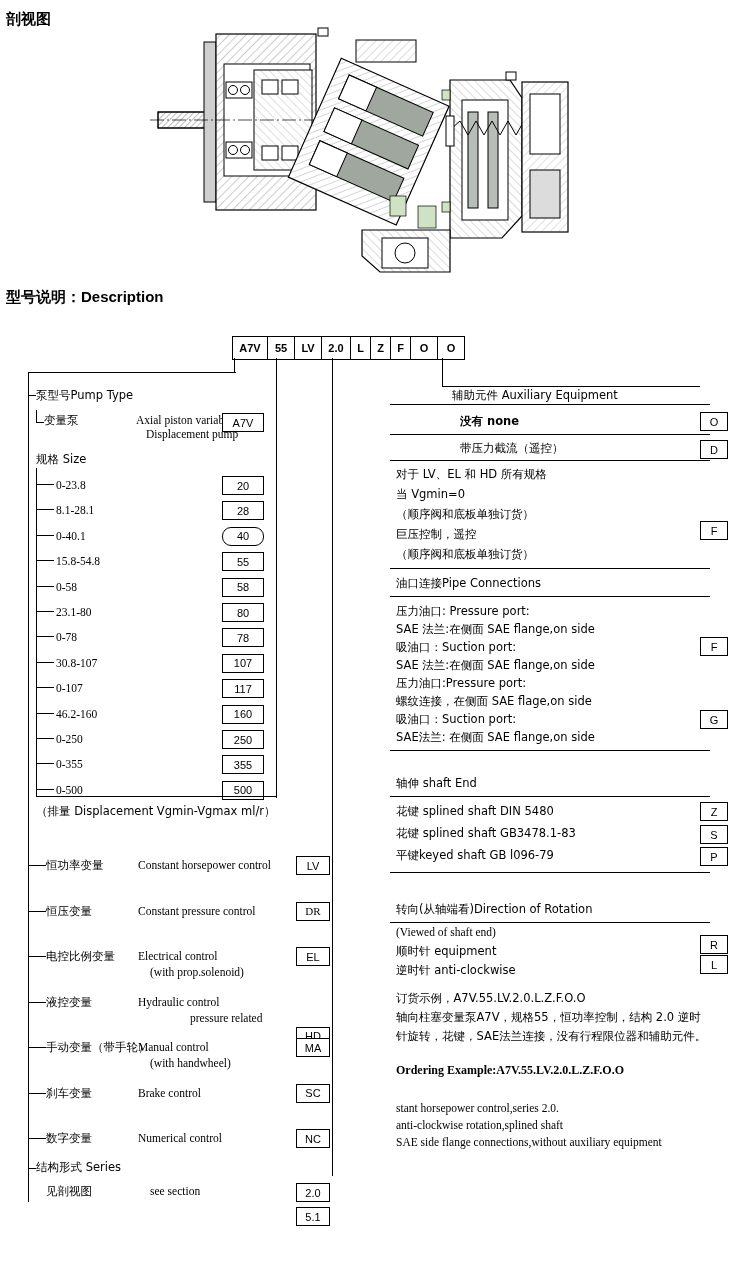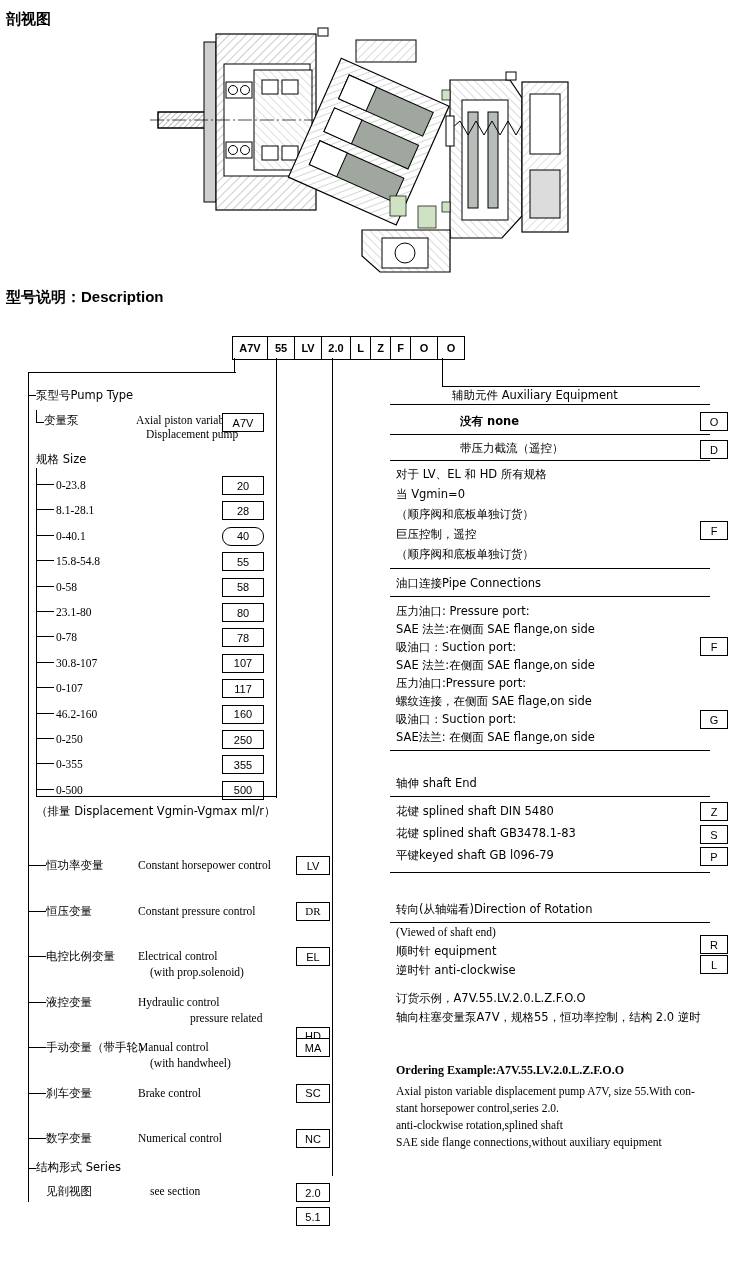--- a/index.html
+++ b/index.html
@@ -297,20 +297,20 @@
   <div class="hline" style="left:390px;top:922px;width:320px;"></div>
   <div class="txt en" style="left:396px;top:925px;">(Viewed of shaft end)</div>
 
   <div class="txt cn" style="left:396px;top:944px;">顺时针 equipment</div>
   <div class="box" style="left:700px;top:935px;width:26px;">R</div>
   <div class="txt cn" style="left:396px;top:963px;">逆时针 anti-clockwise</div>
   <div class="box" style="left:700px;top:955px;width:26px;">L</div>
 
   <div class="txt cn" style="left:396px;top:991px;">订货示例，A7V.55.LV.2.0.L.Z.F.O.O</div>
   <div class="txt cn" style="left:396px;top:1010px;">轴向柱塞变量泵A7V，规格55，恒功率控制，结构 2.0 逆时</div>
+  <div class="txt cn" style="left:396px;top:1029px;">针旋转，花键，SAE法兰连接，没有行程限位器和辅助元件。</div>
 
   <div class="txt en b" style="left:396px;top:1063px;font-size:12px;">Ordering Example:A7V.55.LV.2.0.L.Z.F.O.O</div>
-  <div class="txt en" style="left:396px;top:1084px;">Axial piston variable displacement pump A7V, size 55.With con-</div>
   <div class="txt en" style="left:396px;top:1101px;text-align:right;">stant horsepower control,series 2.0.</div>
   <div class="txt en" style="left:396px;top:1118px;">anti-clockwise rotation,splined shaft</div>
   <div class="txt en" style="left:396px;top:1135px;">SAE side flange connections,without auxiliary equipment</div>
 
 </div>
 
 </body></html>

